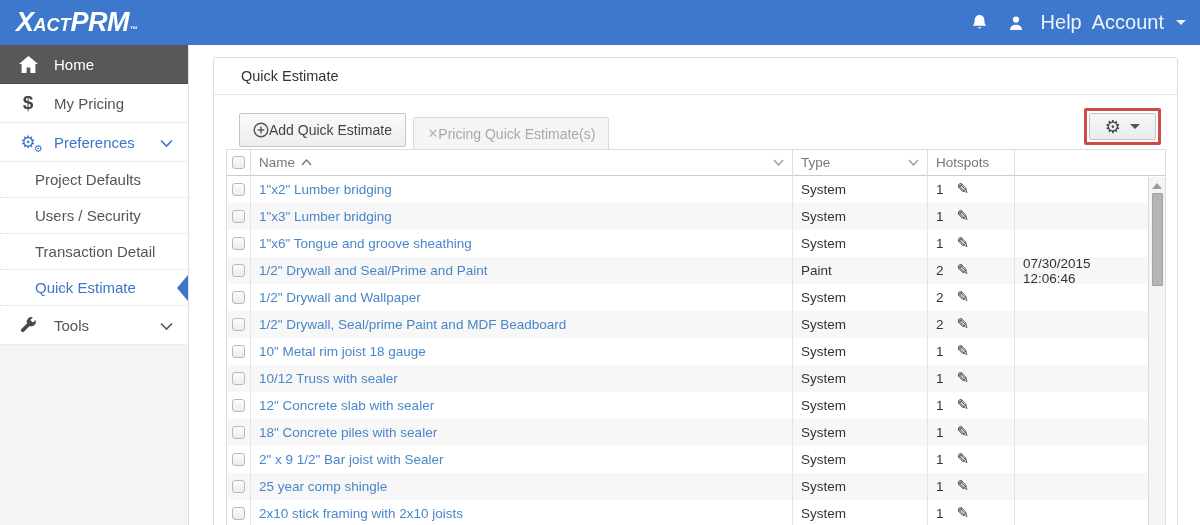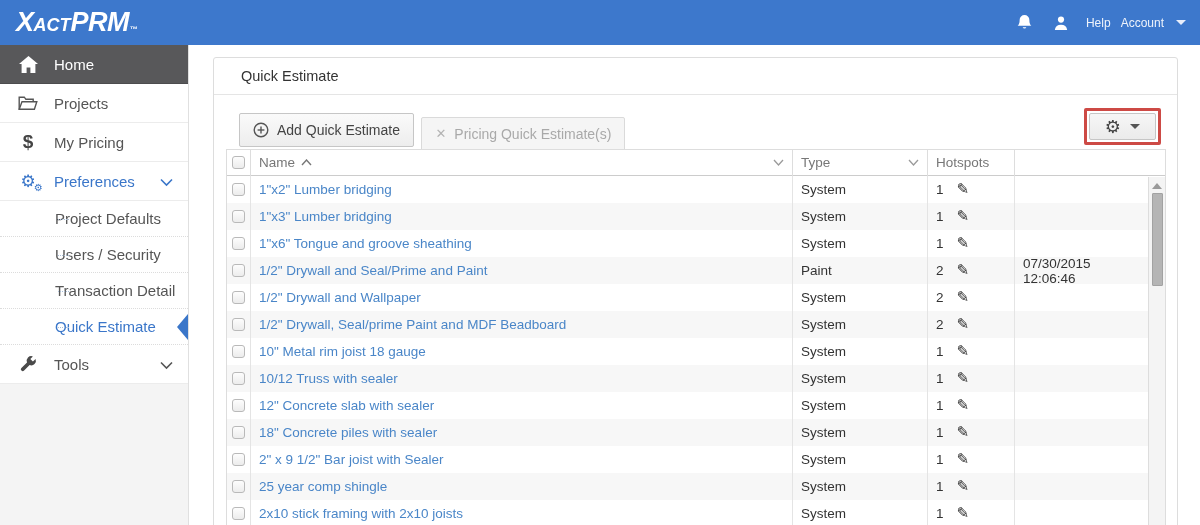--- a/index.html
+++ b/index.html
@@ -12,21 +12,21 @@
   
   .topbar {
     position: absolute; top: 0; left: 0; width: 1200px; height: 45px;
     background: #3d78cc; display: flex; align-items: center;
     padding: 0 14px 0 16px;
   }
   .logo { color: #fff; font-style: italic; font-weight: bold; letter-spacing: -0.5px; display: flex; align-items: baseline; }
   .logo .lg { font-size: 27px; }
   .logo .sm { font-size: 18px; letter-spacing: 0; }
   .logo .tm { font-size: 8px; font-style: normal; align-self: flex-end; margin: 0 0 4px 1px; }
-  .topbar-right { margin-left: auto; display: flex; align-items: center; gap: 14px; color: #eef3fb; font-size: 12px; }
+  .topbar-right { margin-left: auto; display: flex; align-items: center; gap: 14px; color: #eef3fb; font-size: 20px; }
   .top-icon { display: inline-flex; width: 22px; justify-content: center; cursor: pointer; }
   .top-links { display: flex; align-items: center; gap: 10px; cursor: pointer; }
   .caret-down {
     width: 0; height: 0; border-left: 5px solid transparent; border-right: 5px solid transparent;
     border-top: 5px solid #e8eefb; display: inline-block; margin-left: 2px;
   }
 
   
   .sidebar {
     position: absolute; top: 45px; left: 0; width: 189px; bottom: 0;
@@ -43,21 +43,21 @@
   .nav-chevron { position: absolute; right: 15px; top: 50%; transform: translateY(-50%); }
   .dollar { font-size: 19px; font-weight: bold; color: #444; }
   .cogs { font-family: "DejaVu Sans", sans-serif; color: #3a76c9; font-size: 17px; line-height: 1; position: relative; font-style: normal; }
   .cogs .cog2 { position: absolute; font-size: 10px; right: -4px; bottom: -3px; }
   .subnav { position: relative; background: #fff; }
   .subnav::before {
     content: ""; position: absolute; left: 57px; top: 0; bottom: 18px;
     border-left: 1px dotted #a9bfd8;
   }
   .sub-item {
-    height: 36px; display: flex; align-items: center; padding-left: 55px;
+    height: 36px; display: flex; align-items: center; padding-left: 35px;
     color: #555; font-size: 15px; border-bottom: 1px dotted #dcdcdc;
     position: relative; cursor: pointer; background: #fff;
   }
   .sub-item::before {
     content: ""; position: absolute; left: 58px; top: 50%; width: 11px;
     border-top: 1px dotted #a9bfd8;
   }
   .sub-item.active { color: #3a76c9; }
   .sub-item.active::after {
     content: ""; position: absolute; right: 0; top: 50%; transform: translateY(-50%);
@@ -70,21 +70,21 @@
     position: absolute; left: 213px; top: 57px; width: 965px; bottom: -3px;
     background: #fff; border: 1px solid #ddd; border-radius: 3px;
   }
   .panel-title {
     height: 37px; display: flex; align-items: center; padding-left: 27px;
     font-size: 14.5px; color: #333; border-bottom: 1px solid #e5e5e5;
   }
 
   .toolbar { position: relative; margin: 18px 13px 7px 25px; height: 29px; }
   .btn {
-    display: inline-flex; align-items: center; gap: 8px; height: 28px; padding: 16px 13px;
+    display: inline-flex; align-items: center; height: 28px; padding: 16px 13px;
     background: linear-gradient(#fafafa, #ededed); border: 1px solid #c6c6c6;
     border-radius: 2px; font-size: 14px; color: #444; cursor: pointer; margin-right: 3px;
   }
   .btn.disabled { color: #a9a9a9; border-color: #dadada; background: #f5f5f5; cursor: default; }
   .x-glyph { color: #b3b3b3; font-size: 13px; font-style: normal; }
   .red-annotation {
     position: absolute; right: 3px; top: -5px; border: 3px solid #cd4a45;
     border-radius: 2px; padding: 2px;
   }
   .btn-gear { display: inline-flex; align-items: center; gap: 9px; height: 27px; padding: 0 15px;
@@ -170,29 +170,20 @@
 </div>
 
 <div class="sidebar">
   <div class="nav-item dark">
     <span class="ic">
       <svg width="19" height="17" viewBox="0 0 19 17">
           <path d="M9.5 0 0 8h2.6v9h5V11.5h3.8V17h5V8H19z" fill="#fff"></path>
         </svg>
     </span>
     <span>Home</span>
-  </div>
-  <div class="nav-item">
-    <span class="ic">
-      <svg width="20" height="16" viewBox="0 0 20 16" fill="none" stroke="#555" stroke-width="1.4">
-          <path d="M1.2 14.2V2.2h5.1l1.6 2.1h7.3v2.4"></path>
-          <path d="M4 6.7h14.8l-2.4 7.5H1.2z"></path>
-        </svg>
-    </span>
-    <span>Projects</span>
   </div>
   <div class="nav-item">
     <span class="ic dollar">$</span>
     <span>My Pricing</span>
   </div>
   <div class="nav-item blue">
     <span class="ic cogs">⚙<span class="cog2">⚙</span></span>
     <span>Preferences</span>
     <span class="nav-chevron">
       <svg width="13" height="8" viewBox="0 0 13 8" fill="none" stroke="#3a76c9" stroke-width="1.6">

